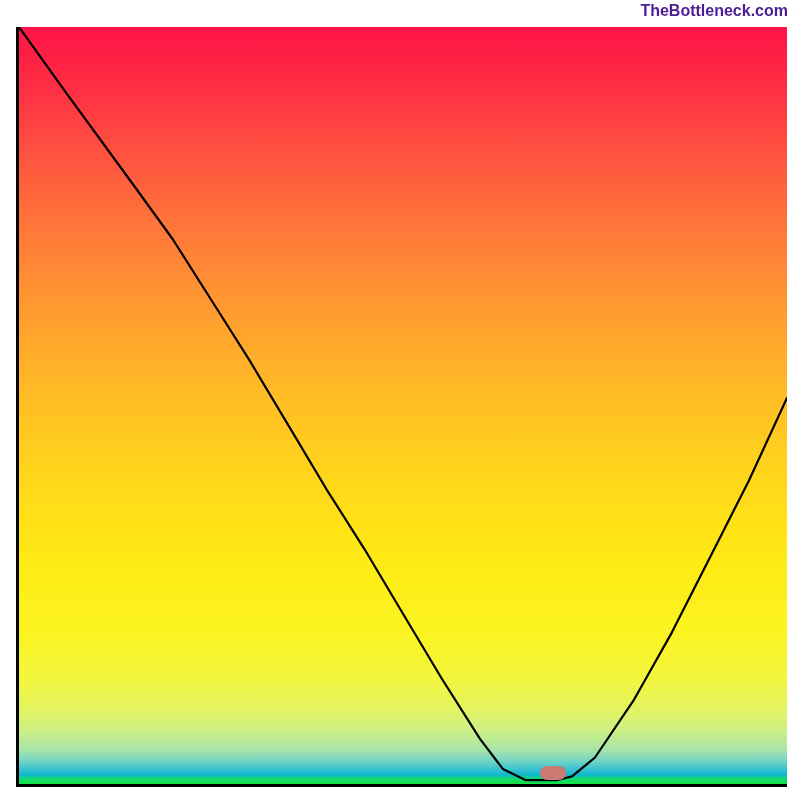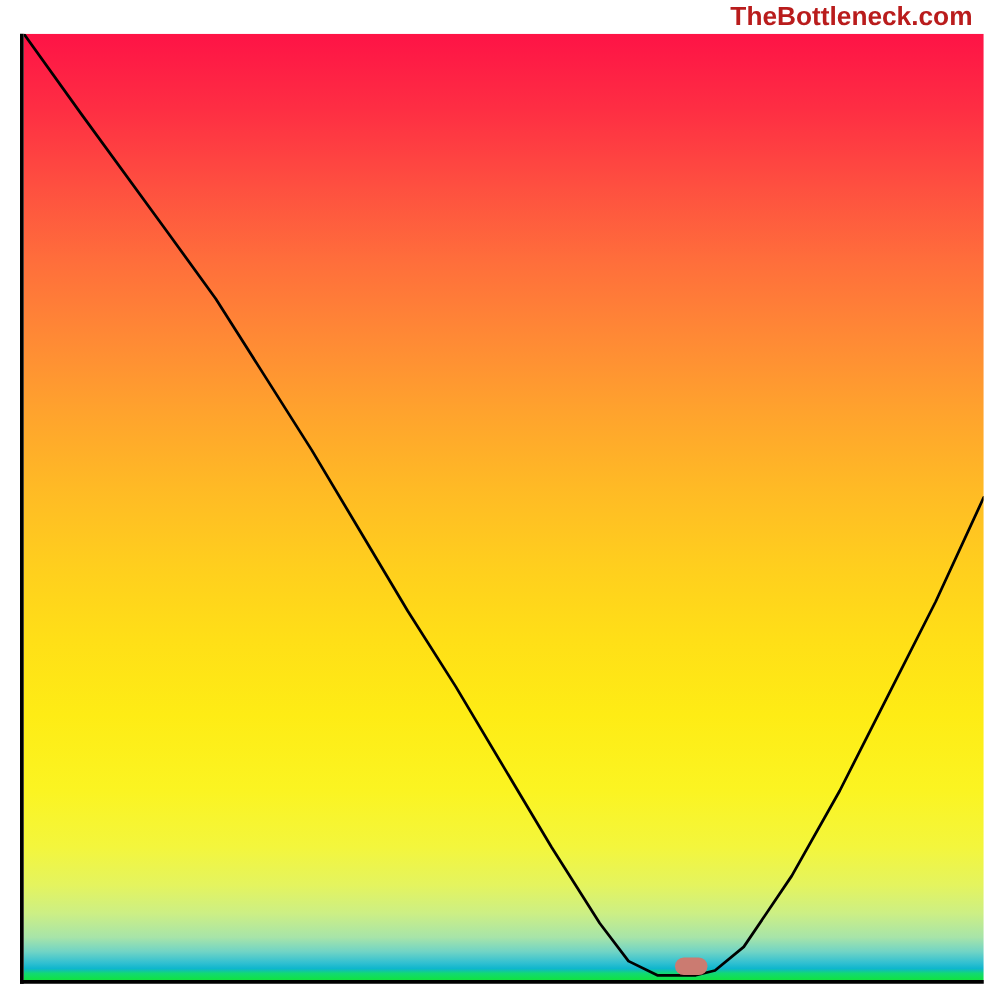--- a/index.html
+++ b/index.html
@@ -11,24 +11,24 @@
     font-family: Arial, Helvetica, sans-serif;
   }
   .container {
     position: relative;
     width: 800px;
     height: 800px;
   }
   .watermark {
     position: absolute;
     top: 2px;
-    right: 22px;
-    font-size: 21px;
+    right: 12px;
+    font-size: 16px;
     font-weight: bold;
-    color: #b91c1c;
+    color: #4c1d95;
     z-index: 10;
   }
   .plot-frame {
     position: absolute;
     left: 16px;
     top: 27px;
     width: 768px;
     height: 757px;
     border-left: 3px solid #000;
     border-bottom: 3px solid #000;

